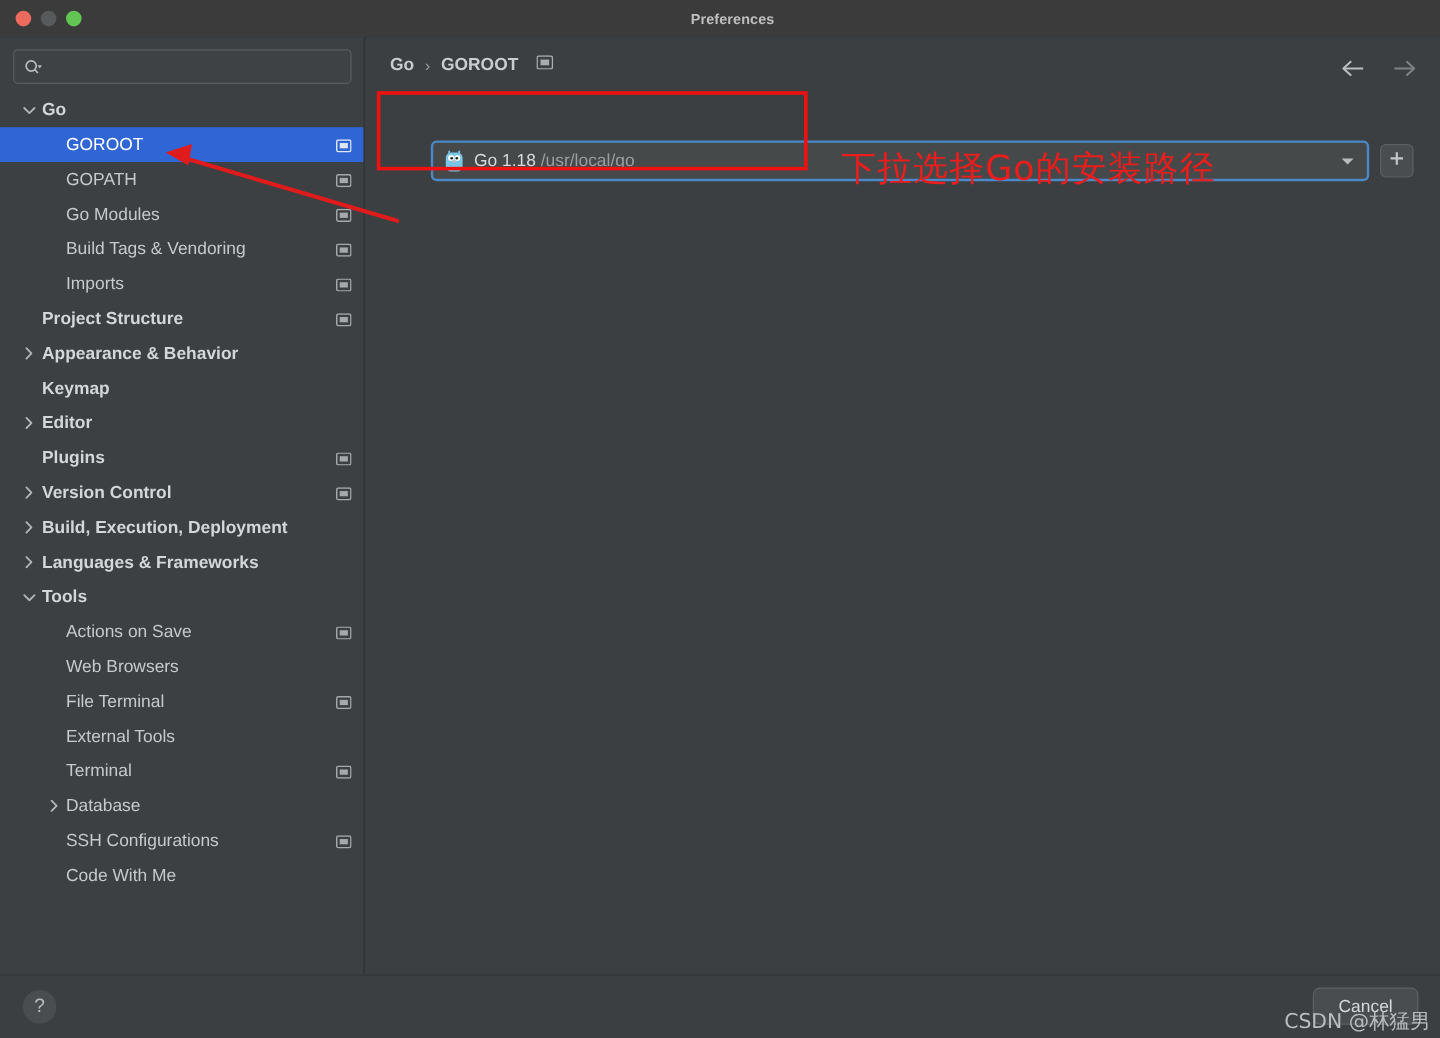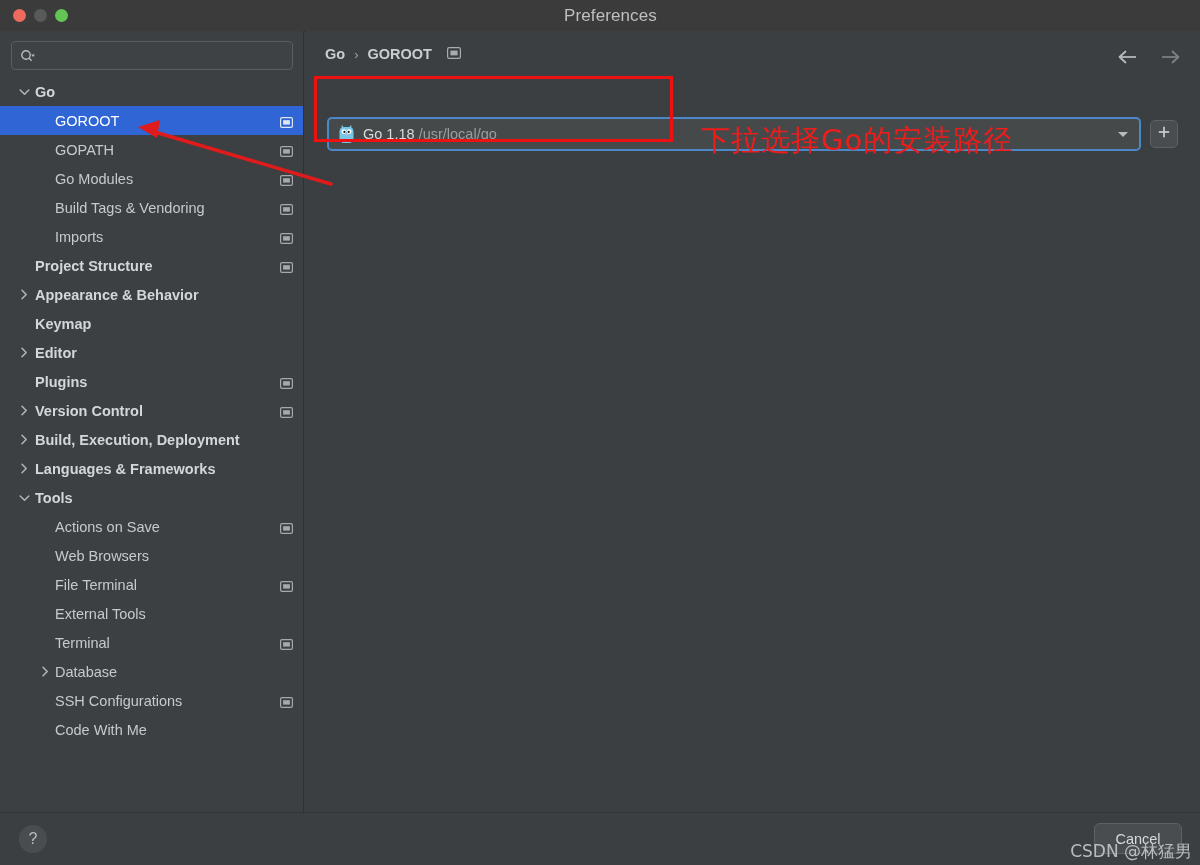--- a/index.html
+++ b/index.html
@@ -38,22 +38,22 @@
     display: flex;
     align-items: center;
     gap: 8px;
   }
   .dot { width: 13px; height: 13px; border-radius: 50%; }
   .dot.red    { background: #ed6a5f; }
   .dot.yellow { background: #58595a; }
   .dot.green  { background: #62c554; }
   .title-text {
     color: #bfbfbf;
-    font-size: 17px;
-    font-weight: normal;
+    font-size: 12px;
+    font-weight: bold;
     letter-spacing: .1px;
     margin-left: 21px;
   }
 
   
   .sidebar {
     position: absolute;
     left: 0; top: 31px;
     width: 304px; height: 781px;
     background: #3c4043;
@@ -166,20 +166,21 @@
     position: relative;
     flex: 1;
     height: 34px;
     background: #45494a;
     border: 2px solid #4a88c7;
     border-radius: 5px;
     display: flex;
     align-items: center;
     box-sizing: border-box;
     padding: 0 6px 0 9px;
+    margin-left: 32px;
   }
   .gopher { flex: 0 0 17px; margin-right: 8px; display:flex; align-items:center; }
   .combo-text {
     color: #d6dadd;
     font-size: 14.5px;
     white-space: nowrap;
   }
   .combo-path { color: #9a9ea1; }
   .combo-arrow {
     margin-left: auto;

